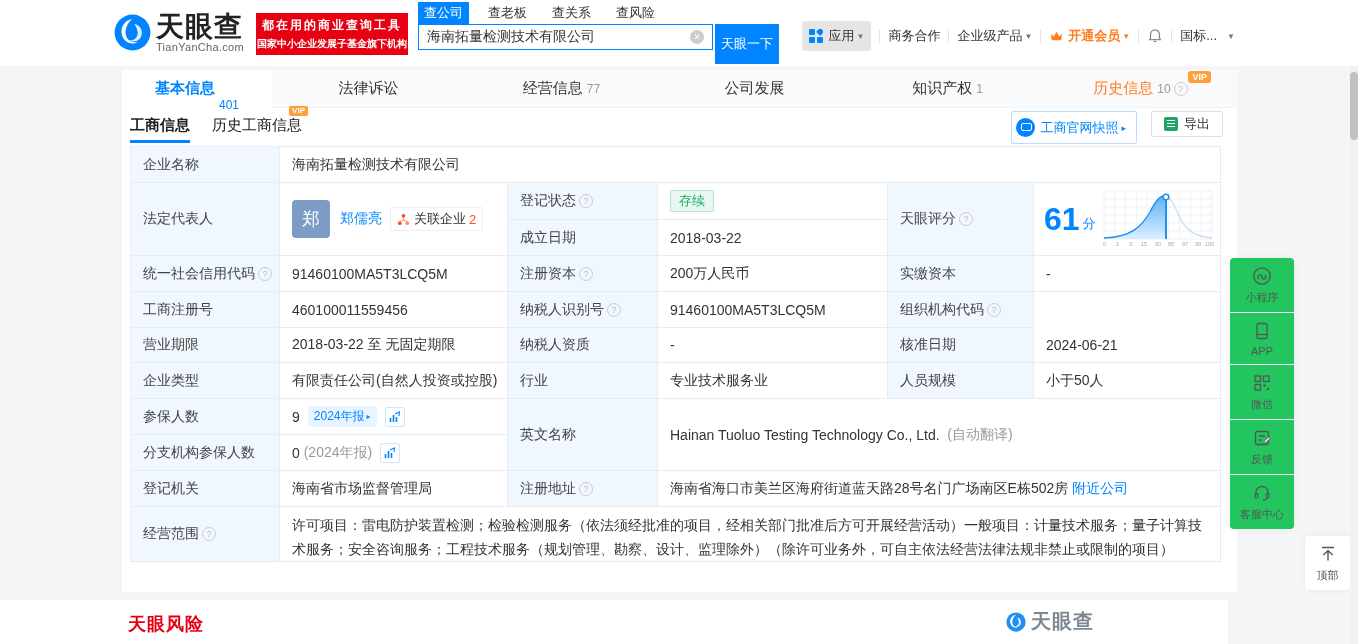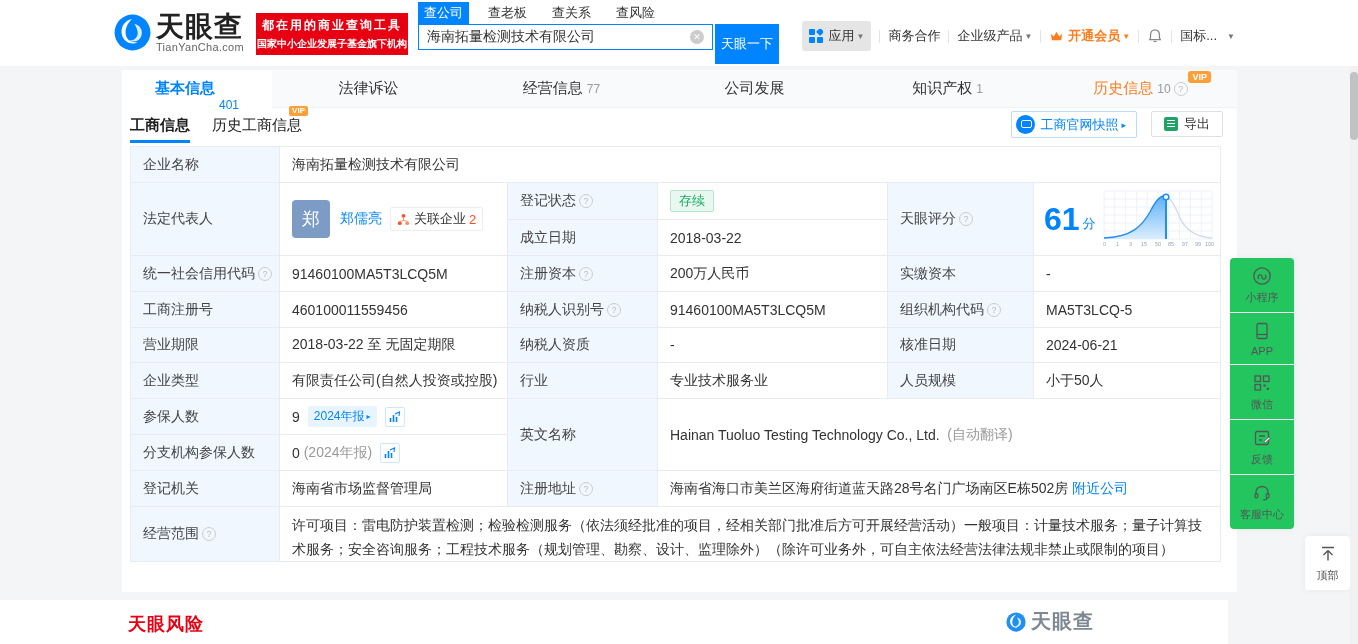--- a/index.html
+++ b/index.html
@@ -51,21 +51,21 @@
   padding:0px 4px; border-radius:3px; line-height:12px; }
 .qm { width:14px; height:14px; border:1px solid #ccc; border-radius:50%; color:#bbb; font-size:9px; line-height:12px;
   text-align:center; margin-left:3px; display:inline-block; flex:none; }
 
 .subrow { height:34px; display:flex; align-items:center; padding:0 14px 0 8px; position:relative; }
 .stab { font-size:15px; color:#222; margin:0 22px 0 0; position:relative; padding:6px 0; }
 .stab.active { font-weight:bold; }
 .stab.active:after { content:""; position:absolute; left:0; right:0; bottom:-2px; height:3px; background:#0084ff; }
 .stab .minivip { position:absolute; top:-4px; right:-6px; background:#ff9f38; color:#fff; font-size:8px; font-weight:bold; padding:0 3px; border-radius:2px; line-height:10px;}
 .subrow-right { position:absolute; right:14px; top:3px; display:flex; }
-.snap-btn { display:flex; align-items:center; border:1px solid #bcdcff; border-radius:2px; height:27px; padding:0 10px 0 4px; color:#0084ff; font-size:13px; background:#fff; }
+.snap-btn { display:flex; align-items:center; border:1px solid #bcdcff; border-radius:2px; height:33px; padding:0 10px 0 4px; color:#0084ff; font-size:13px; background:#fff; }
 .snap-ic { width:19px; height:19px; border-radius:50%; background:#0084ff; margin-right:5px; position:relative; }
 .snap-ic:after { content:""; position:absolute; left:5px; top:5px; width:9px; height:6px; border:1.5px solid #fff; border-radius:2px; }
 .export-btn { display:flex; align-items:center; border:1px solid #e0e0e0; border-radius:2px; height:26px; padding:0 12px; margin-left:14px; font-size:13px; color:#333; background:#fff; }
 .export-ic { width:14px; height:14px; background:#21a366; border-radius:2px; margin-right:6px; position:relative; }
 .export-ic:after{ content:""; position:absolute; left:3px; top:3px; width:8px; height:8px;
   background:linear-gradient(#fff 0 1px,transparent 1px 3px,#fff 3px 4px,transparent 4px 6px,#fff 6px 7px,transparent 7px); }
 
 
 .tbl { position:absolute; left:8px; top:76px; width:1091px; border:1px solid #e8ecf2;
   display:grid; grid-template-columns:149px 228px 150px 230px 146px 186px;
@@ -350,23 +350,20 @@
         <span>纳税人识别号</span>
         <span class="qm">?</span>
       </div>
     <div class="vc" style="grid-area:5/4">
         <span>91460100MA5T3LCQ5M</span>
       </div>
     <div class="lc" style="grid-area:5/5">
         <span>组织机构代码</span>
         <span class="qm">?</span>
       </div>
-    <div class="vc no-r" style="grid-area:5/6">
-        <span>MA5T3LCQ-5</span>
-      </div>
 
     <div class="lc" style="grid-area:6/1">
         <span>营业期限</span>
       </div>
     <div class="vc" style="grid-area:6/2">
         <span>2018-03-22 至 无固定期限</span>
       </div>
     <div class="lc" style="grid-area:6/3">
         <span>纳税人资质</span>
       </div>

